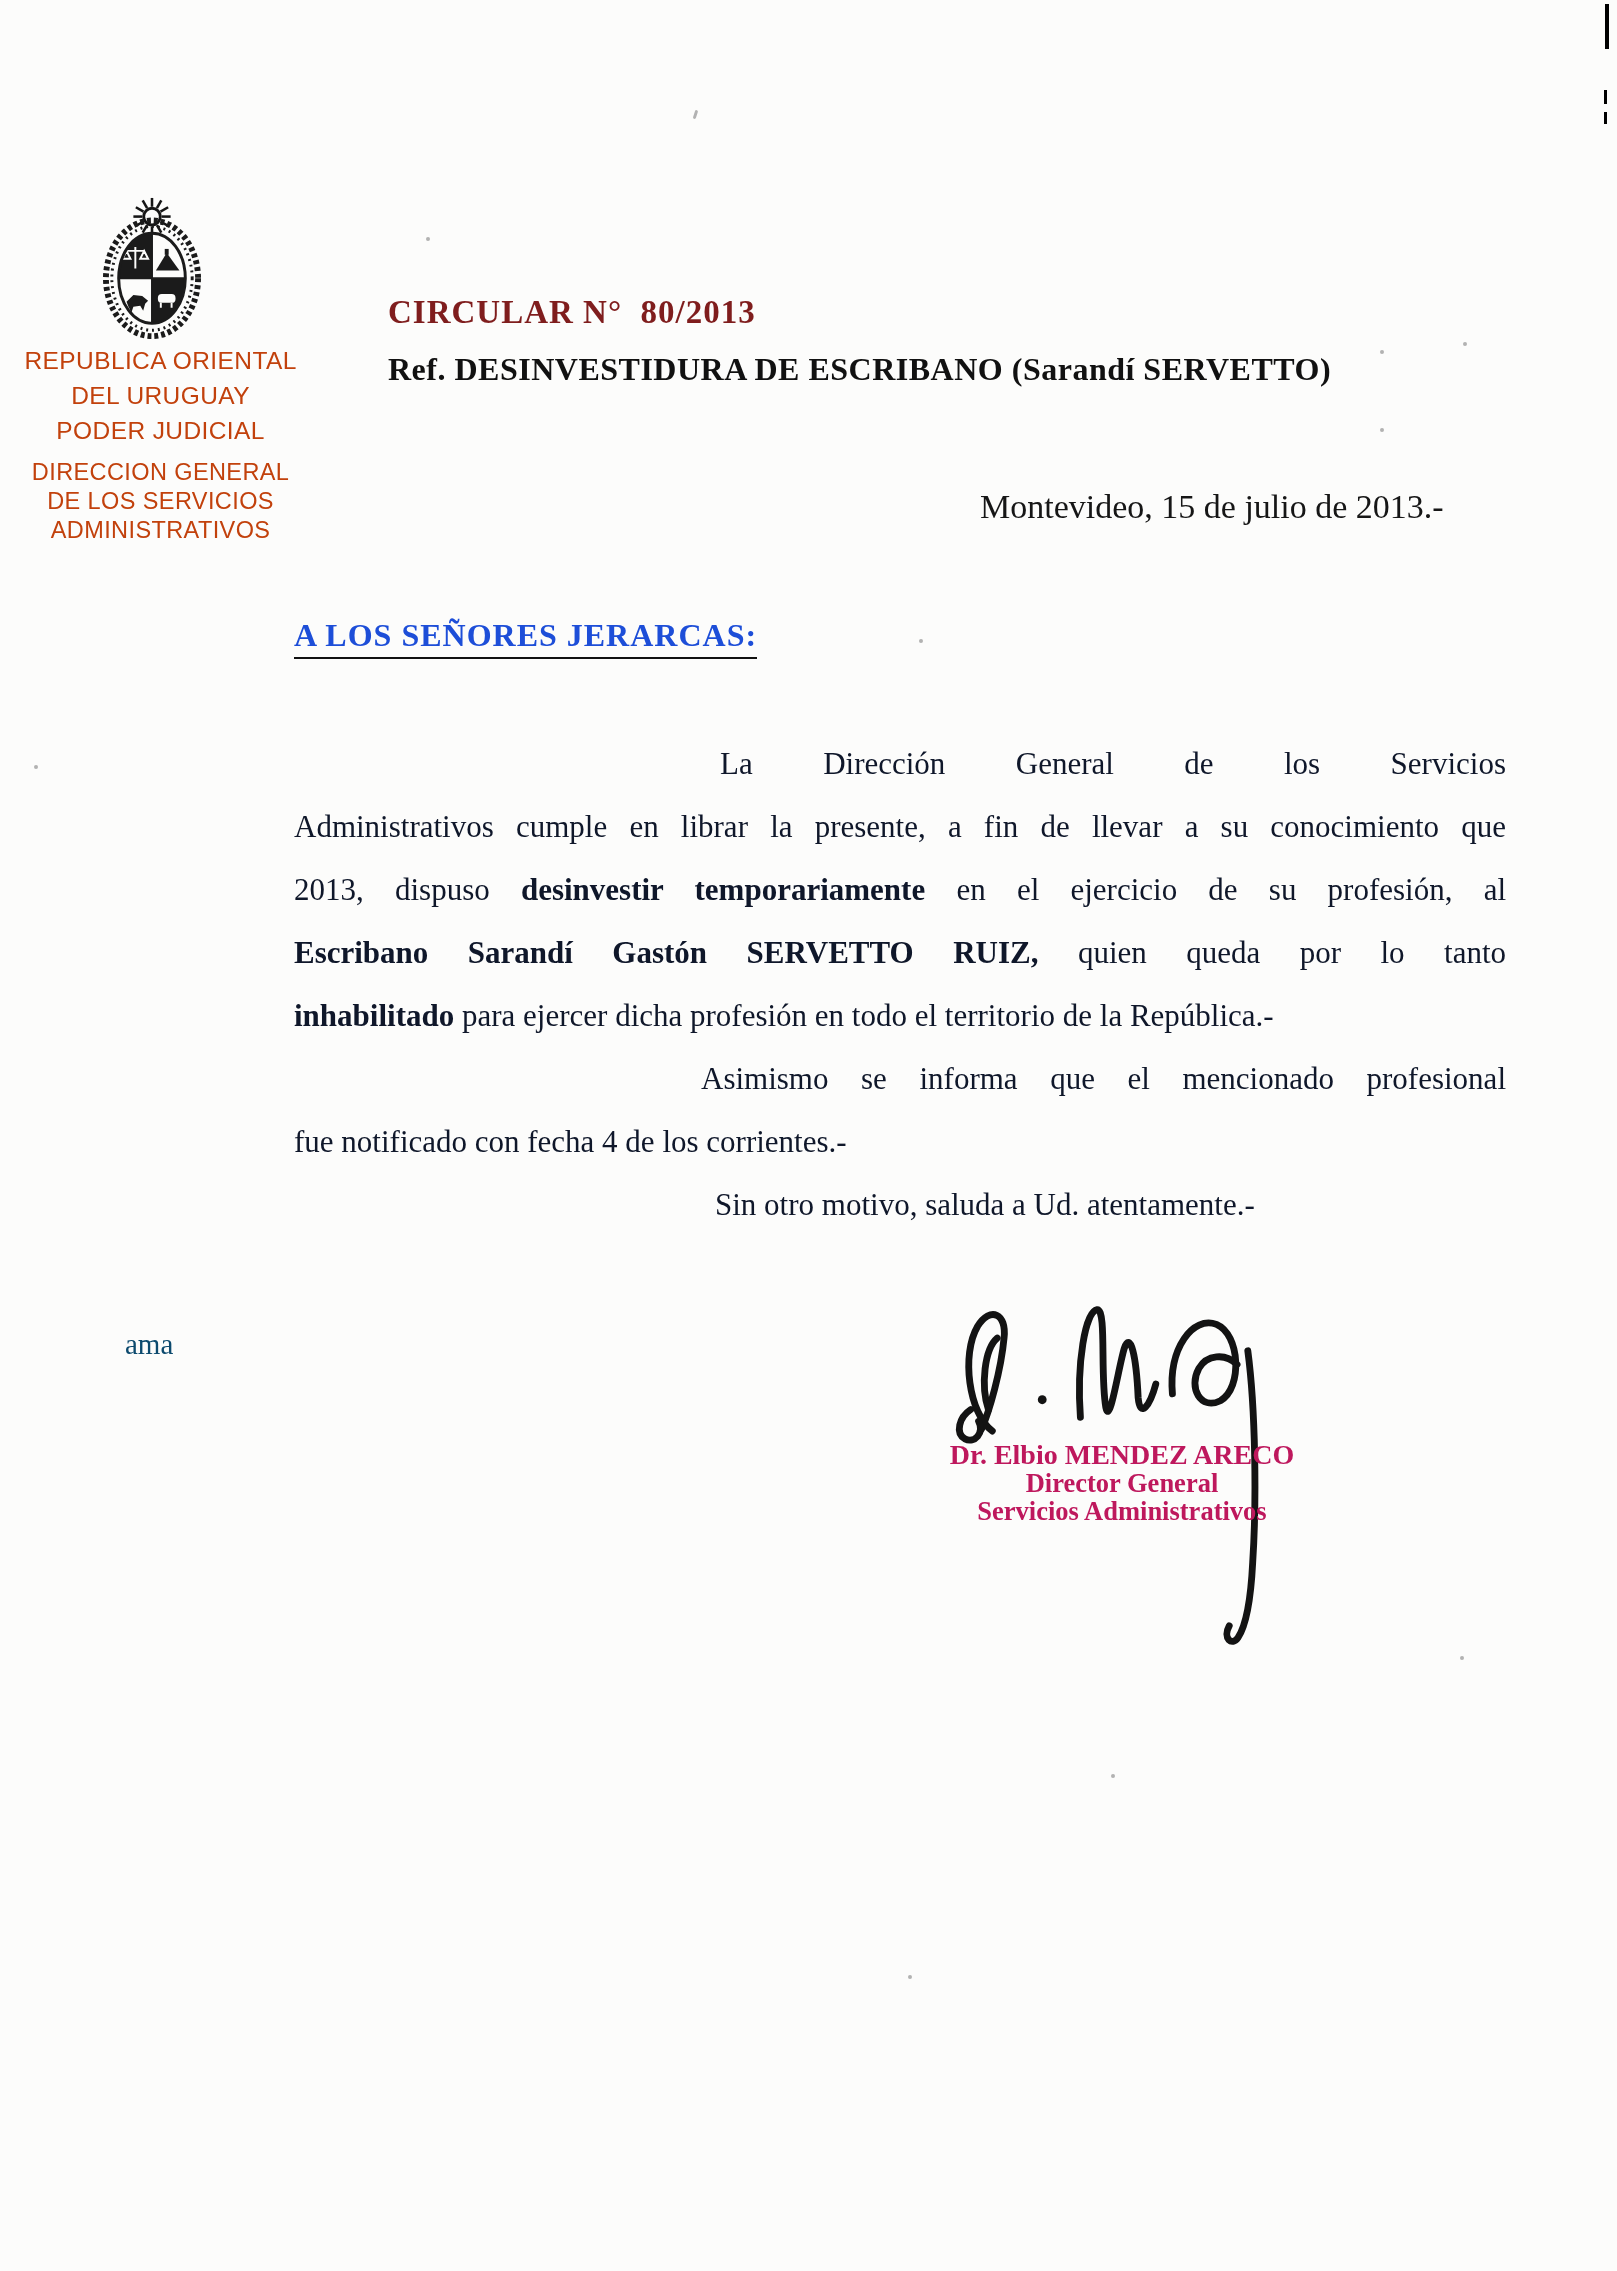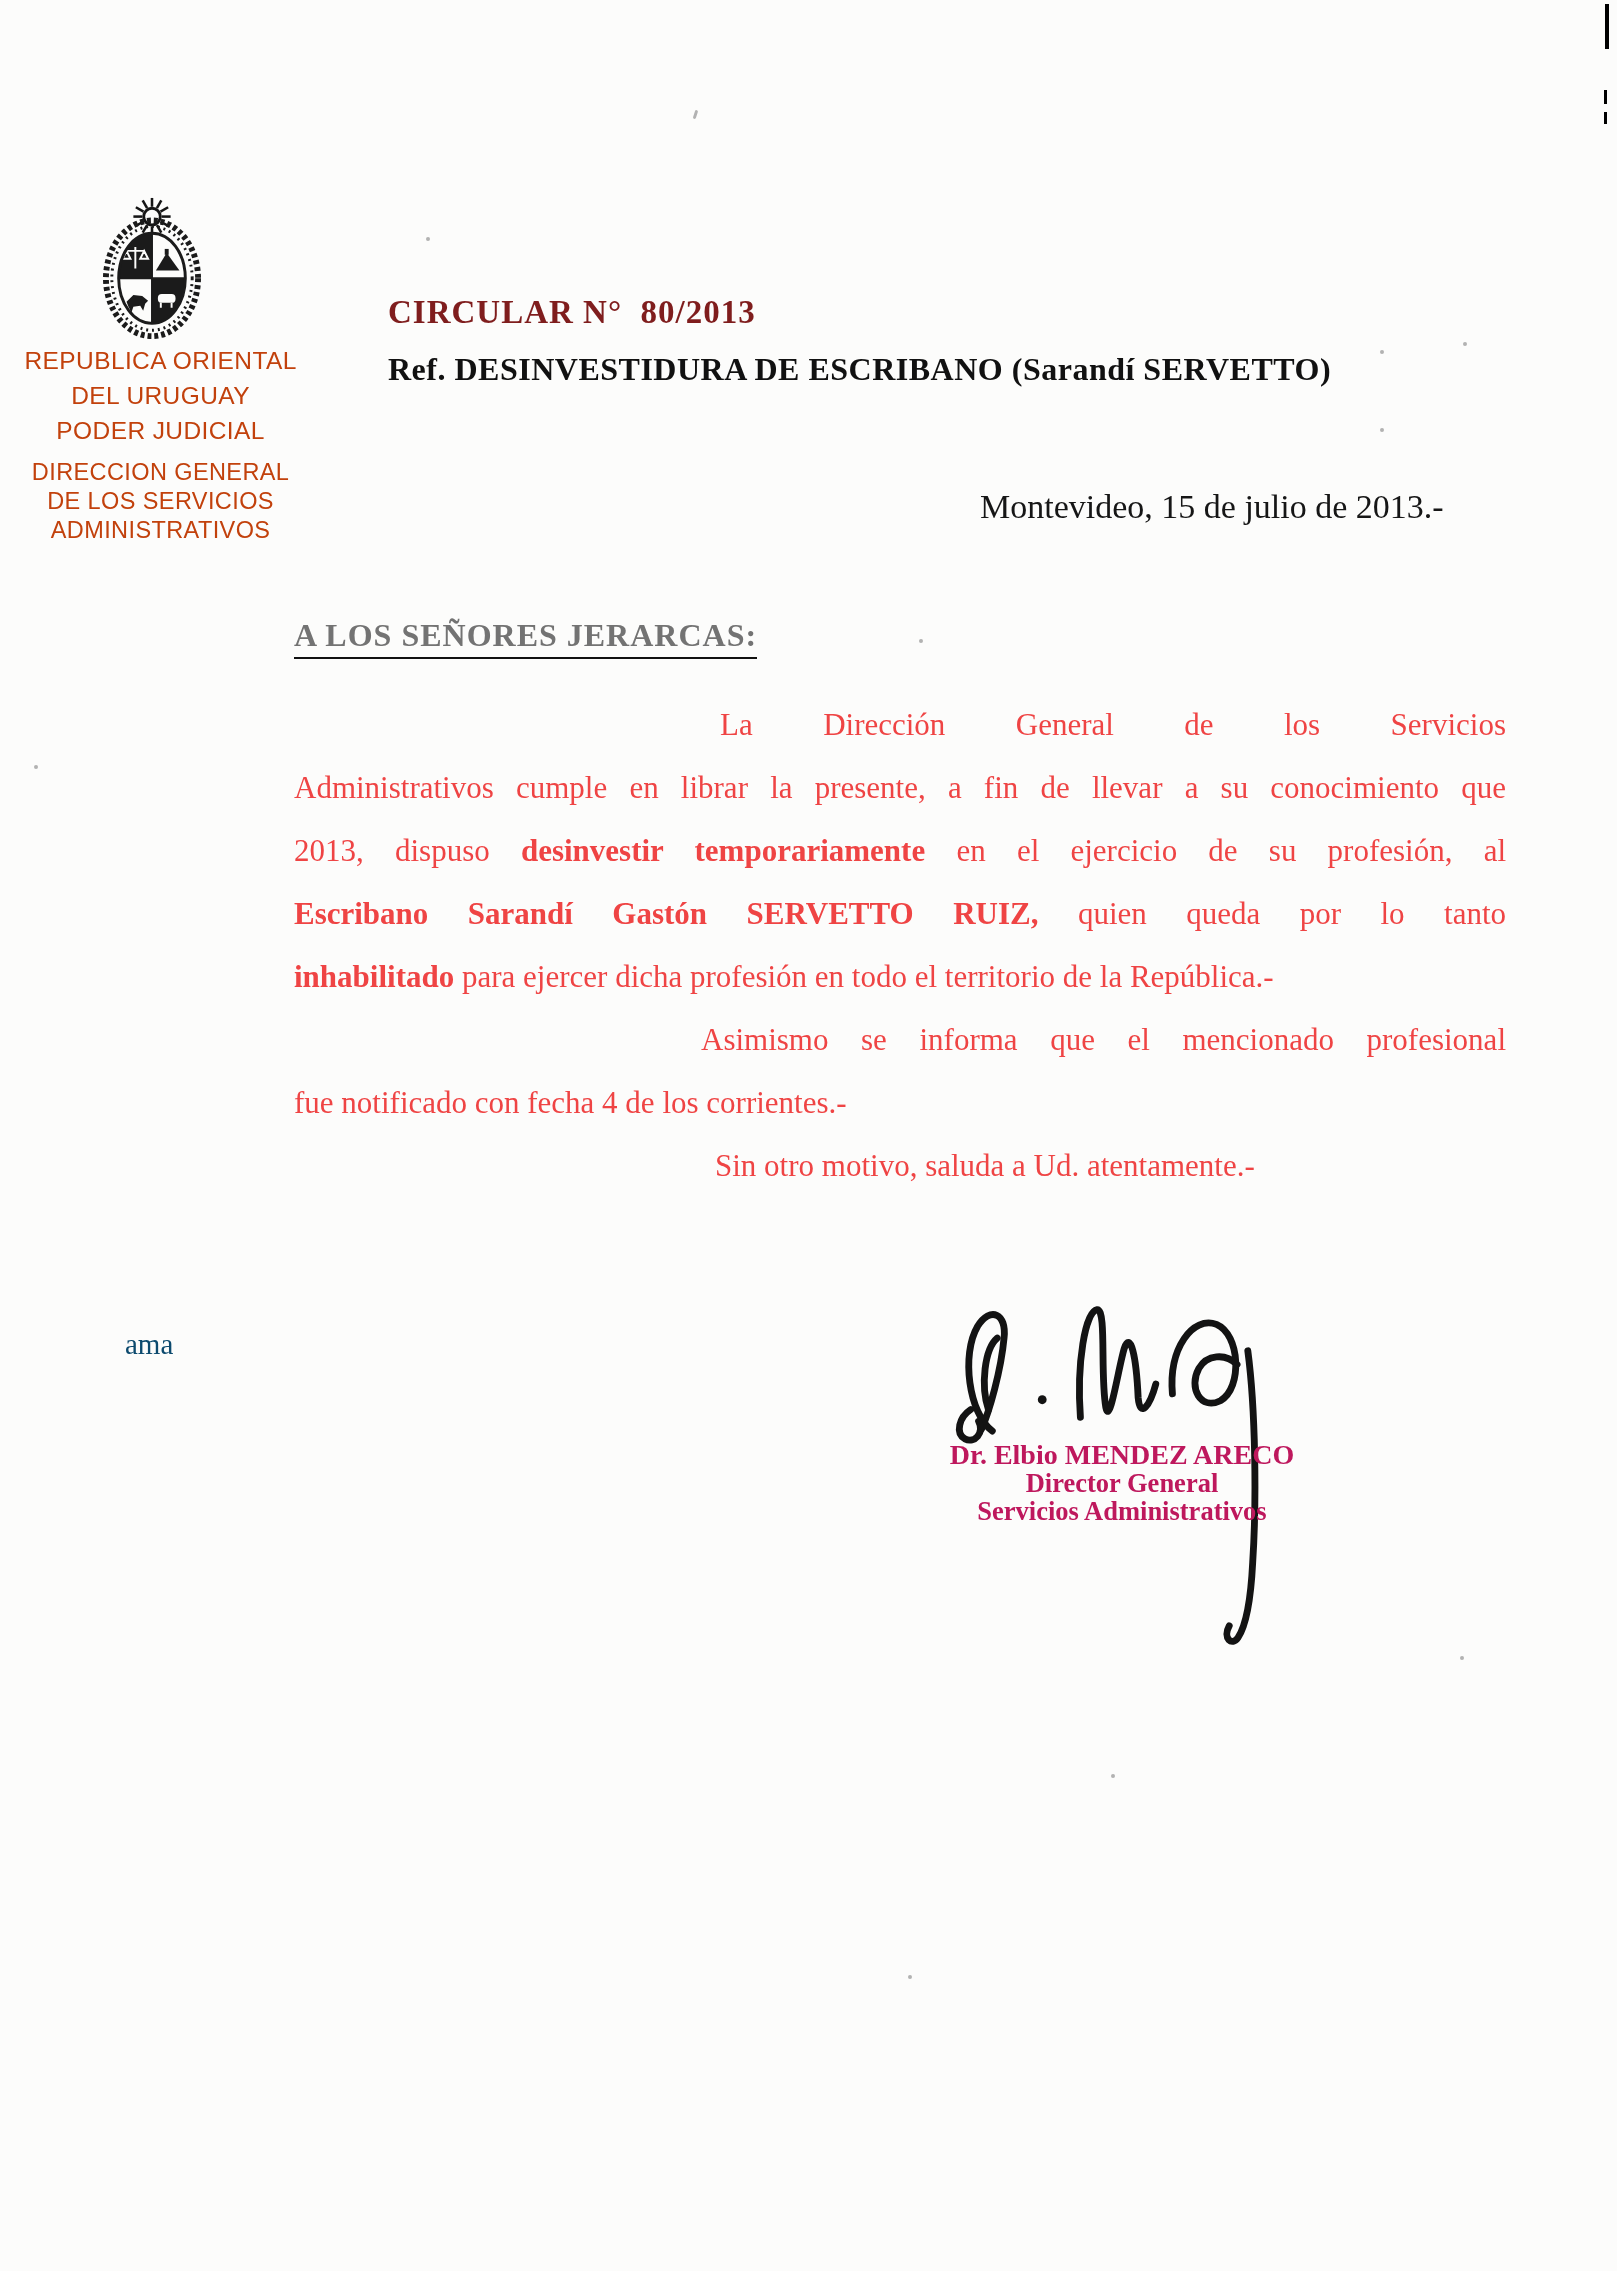--- a/index.html
+++ b/index.html
@@ -33,28 +33,28 @@
     position:absolute;left:388px;top:351px;
     font-size:32px;font-weight:bold;letter-spacing:0.5px;color:#111;
     white-space:nowrap;
   }
   .dateline{
     position:absolute;left:980px;top:488px;
     font-size:34px;color:#161616;white-space:nowrap;
   }
   .salutation{
     position:absolute;left:294px;top:617px;
-    font-size:32px;font-weight:bold;letter-spacing:1px;color:#737373;
+    font-size:32px;font-weight:bold;letter-spacing:1px;color:#1d4ed8;
     border-bottom:2.9px solid #111;padding-bottom:2.9px;
     white-space:nowrap;
   }
   
   .body-text{
-    position:absolute;left:294px;top:693px;width:1212px;
-    font-size:31px;color:#ef4444;
+    position:absolute;left:294px;top:732px;width:1212px;
+    font-size:31px;color:#0f172a;
   }
   .line{line-height:63px;white-space:normal;}
   .line.stretch{text-align:justify;text-align-last:justify;}
   .b{font-weight:bold;}
   
   .ama{position:absolute;left:125px;top:1282px;font-size:29px;color:#0c4a6e;margin-top:46px;}
   .sig-svg{position:absolute;left:941px;top:1294px;pointer-events:none;}
   .sig-text{
     position:absolute;left:931px;top:1400px;width:382px;
     text-align:center;font-weight:bold;color:#be185d;margin-top:40px;

